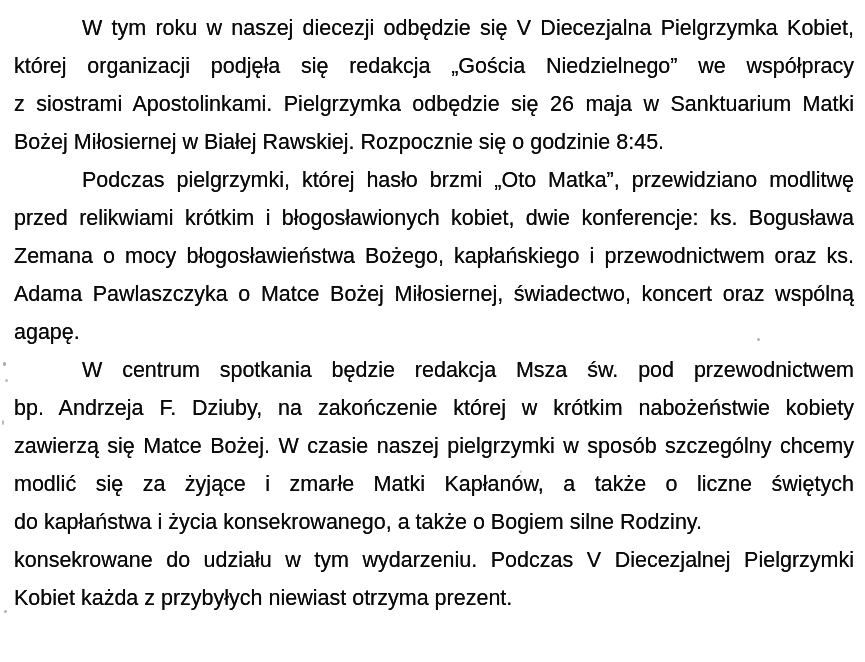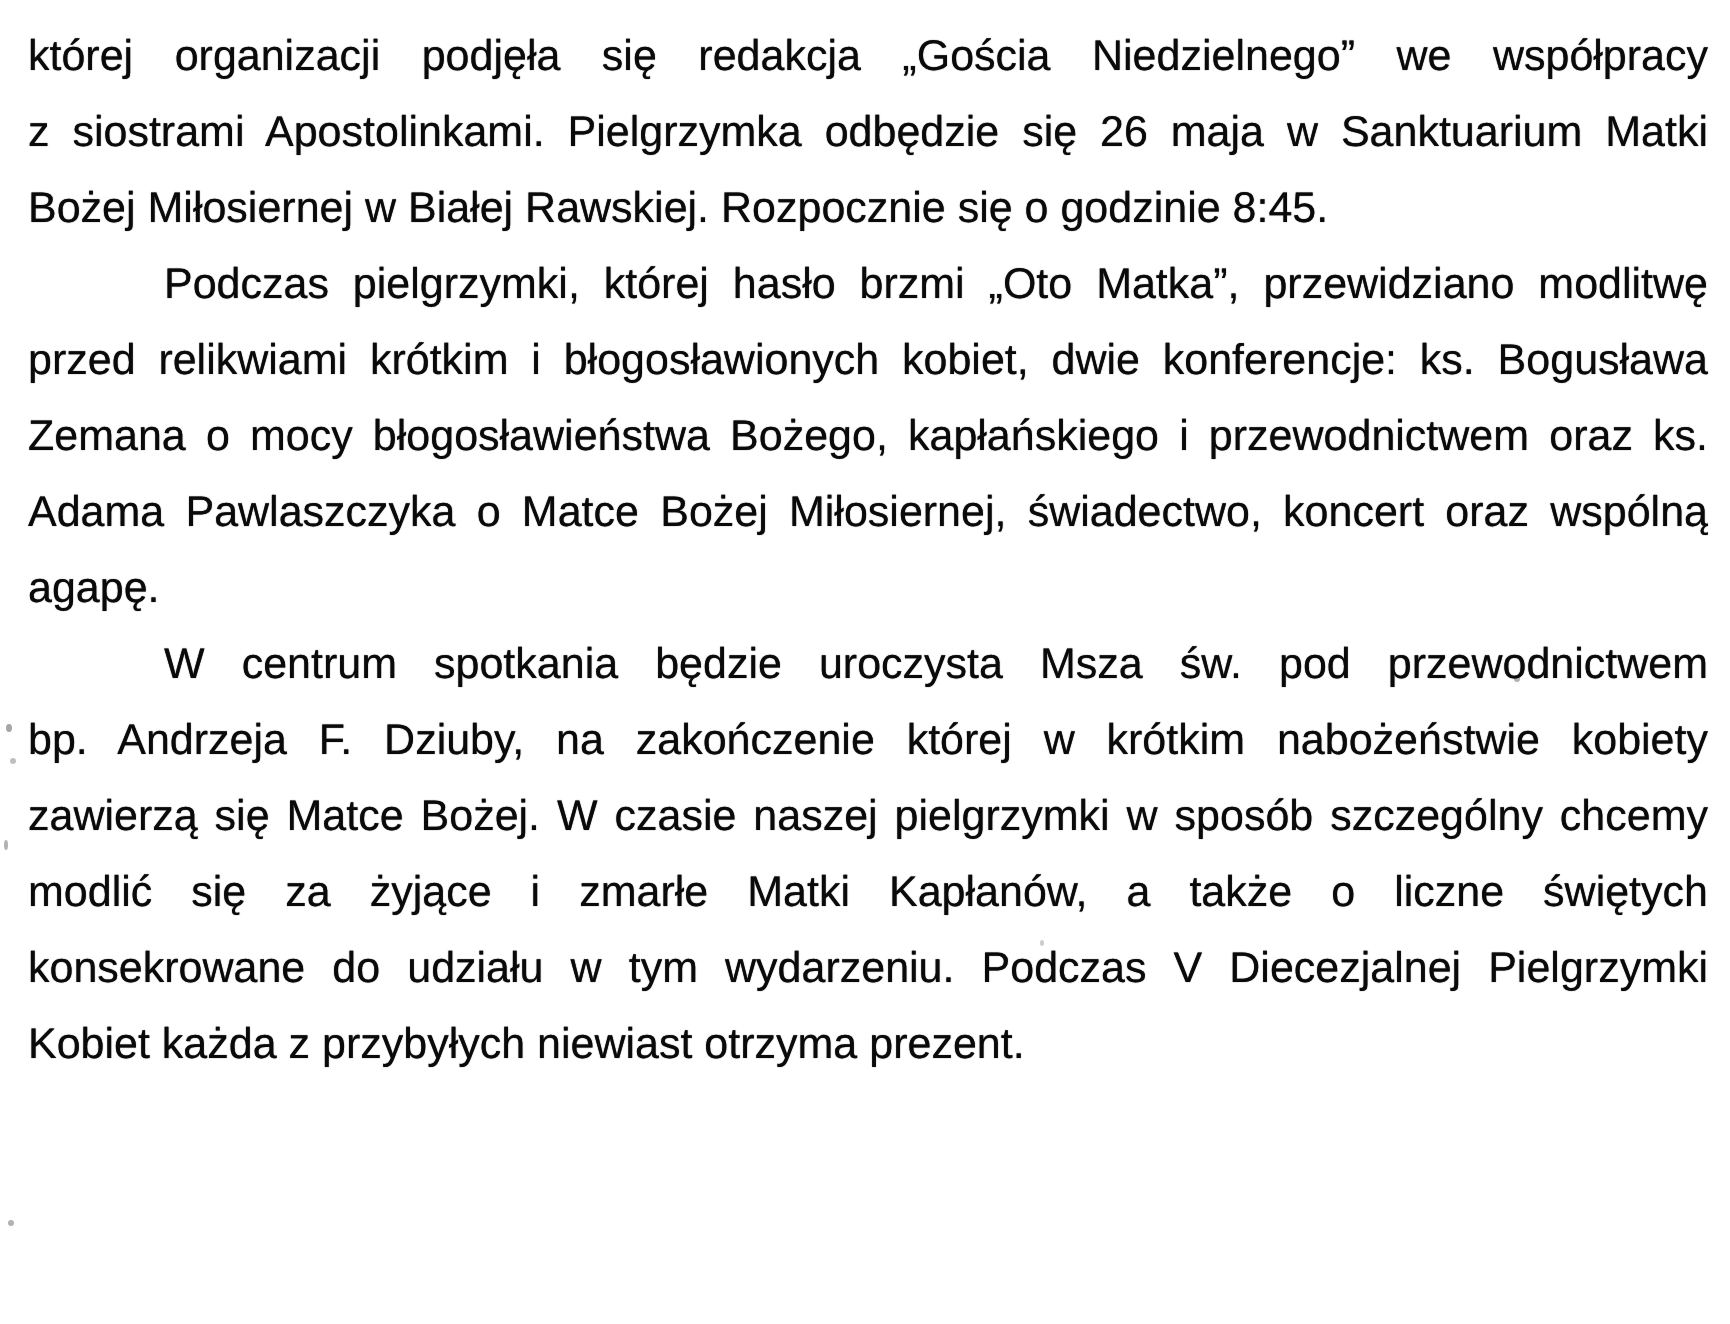--- a/index.html
+++ b/index.html
@@ -53,38 +53,40 @@
   .s4 { left: 4px;  top: 610px; width: 3px; height: 3px; background: rgba(0,0,0,0.3); }
   .s5 { left: 757px; top: 338px; width: 3px; height: 3px; background: rgba(0,0,0,0.3); }
   .s6 { left: 520px; top: 470px; width: 2px; height: 3px; background: rgba(0,0,0,0.2); }
 </style>
 </head>
 <body>
 
 <main class="page">
 
   <section class="para">
+    <p class="line indent">W tym roku w naszej diecezji odbędzie się V Diecezjalna Pielgrzymka Kobiet,</p>
     <p class="line">której organizacji podjęła się redakcja „Gościa Niedzielnego” we współpracy</p>
     <p class="line">z siostrami Apostolinkami. Pielgrzymka odbędzie się 26 maja w Sanktuarium Matki</p>
     <p class="line last">Bożej Miłosiernej w Białej Rawskiej. Rozpocznie się o godzinie 8:45.</p>
   </section>
 
   <section class="para">
     <p class="line indent">Podczas pielgrzymki, której hasło brzmi „Oto Matka”, przewidziano modlitwę</p>
     <p class="line">przed relikwiami krótkim i błogosławionych kobiet, dwie konferencje: ks. Bogusława</p>
     <p class="line">Zemana o mocy błogosławieństwa Bożego, kapłańskiego i przewodnictwem oraz ks.</p>
     <p class="line">Adama Pawlaszczyka o Matce Bożej Miłosiernej, świadectwo, koncert oraz wspólną</p>
     <p class="line last">agapę.</p>
   </section>
 
   <section class="para">
-    <p class="line indent">W centrum spotkania będzie uroczysta Msza św. pod przewodnictwem</p>
+    <p class="line indent">W centrum spotkania będzie redakcja Msza św. pod przewodnictwem</p>
     <p class="line">bp. Andrzeja F. Dziuby, na zakończenie której w krótkim nabożeństwie kobiety</p>
     <p class="line">zawierzą się Matce Bożej. W czasie naszej pielgrzymki w sposób szczególny chcemy</p>
     <p class="line">modlić się za żyjące i zmarłe Matki Kapłanów, a także o liczne świętych</p>
+    <p class="line last">do kapłaństwa i życia konsekrowanego, a także o Bogiem silne Rodziny.</p>
   </section>
 
   <section class="para">
     <p class="line">konsekrowane do udziału w tym wydarzeniu. Podczas V Diecezjalnej Pielgrzymki</p>
     <p class="line last">Kobiet każda z przybyłych niewiast otrzyma prezent.</p>
   </section>
 
 </main>
 
 <div class="speck s1"></div>

